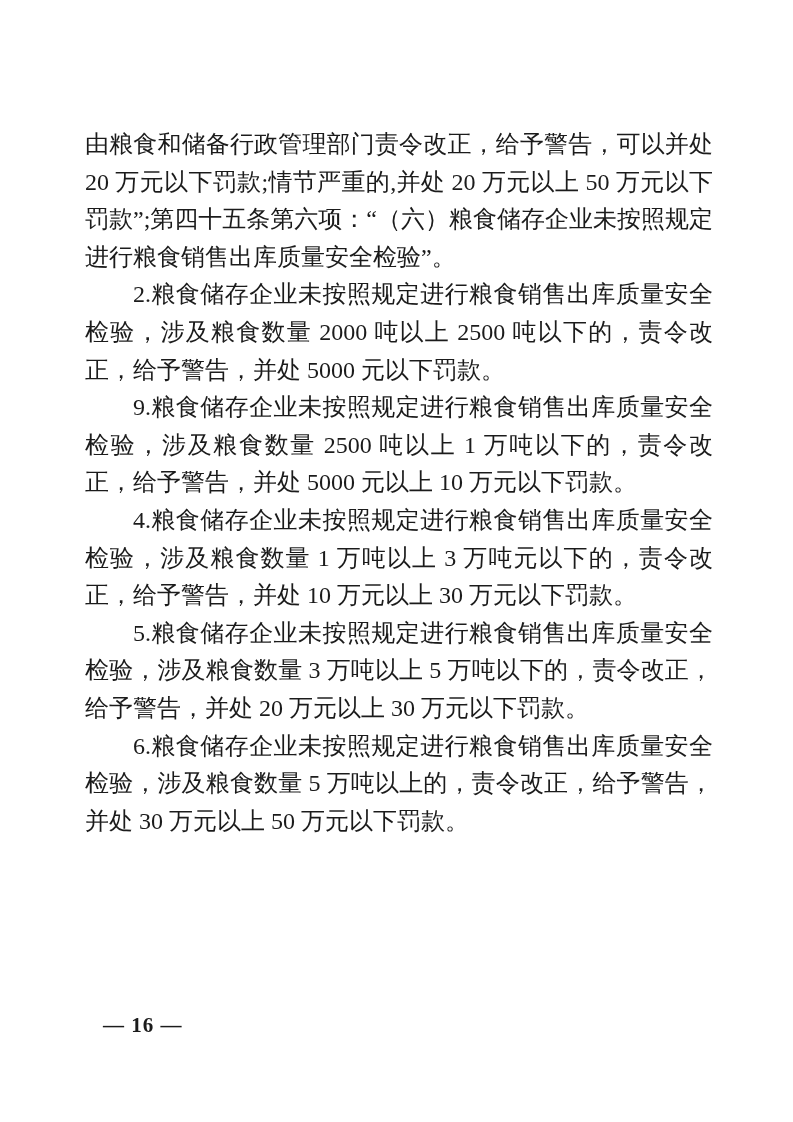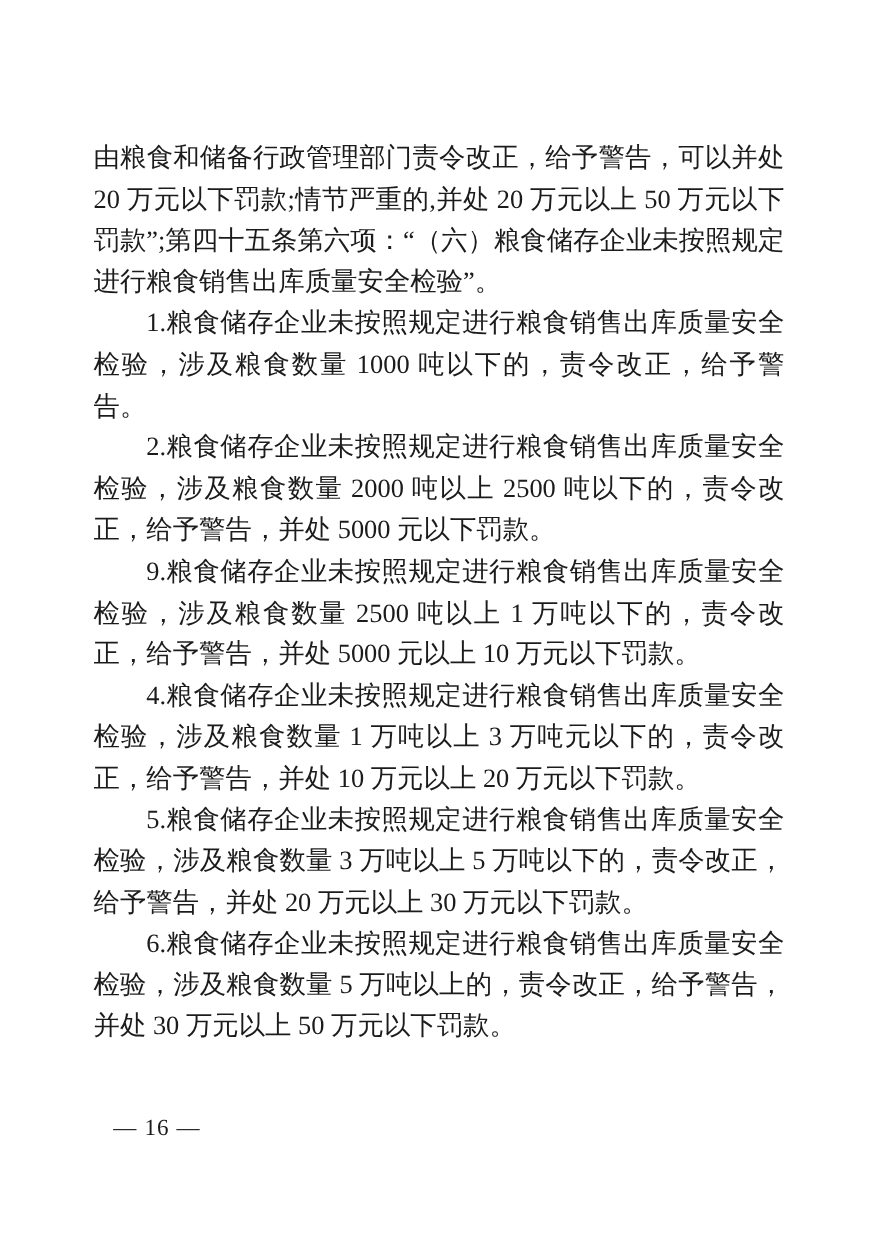--- a/index.html
+++ b/index.html
@@ -34,31 +34,31 @@
   .para.no-indent {
     text-indent: 0;
   }
   .page-footer {
     position: absolute;
     top: 1013px;
     left: 103px;
     font-size: 21px;
     letter-spacing: 1px;
     color: #1b1b1b;
+    font-weight: bold;
   }
 </style>
 </head>
 <body>
 
 <div class="page">
   <main class="content">
     <p class="para no-indent">由粮食和储备行政管理部门责令改正，给予警告，可以并处 20 万元以下罚款;情节严重的,并处 20 万元以上 50 万元以下罚款”;第四十五条第六项：“（六）粮食储存企业未按照规定进行粮食销售出库质量安全检验”。</p>
-    <p class="para">1.粮食储存企业未按照规定进行粮食销售出库质量安全检验，涉及粮食数量 1000 吨以下的，责令改正，给予警告。</p>
     <p class="para">2.粮食储存企业未按照规定进行粮食销售出库质量安全检验，涉及粮食数量 2000 吨以上 2500 吨以下的，责令改正，给予警告，并处 5000 元以下罚款。</p>
     <p class="para">9.粮食储存企业未按照规定进行粮食销售出库质量安全检验，涉及粮食数量 2500 吨以上 1 万吨以下的，责令改正，给予警告，并处 5000 元以上 10 万元以下罚款。</p>
-    <p class="para">4.粮食储存企业未按照规定进行粮食销售出库质量安全检验，涉及粮食数量 1 万吨以上 3 万吨元以下的，责令改正，给予警告，并处 10 万元以上 20 万元以下罚款。</p>
+    <p class="para">4.粮食储存企业未按照规定进行粮食销售出库质量安全检验，涉及粮食数量 1 万吨以上 3 万吨元以下的，责令改正，给予警告，并处 10 万元以上 30 万元以下罚款。</p>
     <p class="para">5.粮食储存企业未按照规定进行粮食销售出库质量安全检验，涉及粮食数量 3 万吨以上 5 万吨以下的，责令改正，给予警告，并处 20 万元以上 30 万元以下罚款。</p>
     <p class="para">6.粮食储存企业未按照规定进行粮食销售出库质量安全检验，涉及粮食数量 5 万吨以上的，责令改正，给予警告，并处 30 万元以上 50 万元以下罚款。</p>
   </main>
   <div class="page-footer">
     <span>— 16 —</span>
   </div>
 </div>
 
 </body></html>

